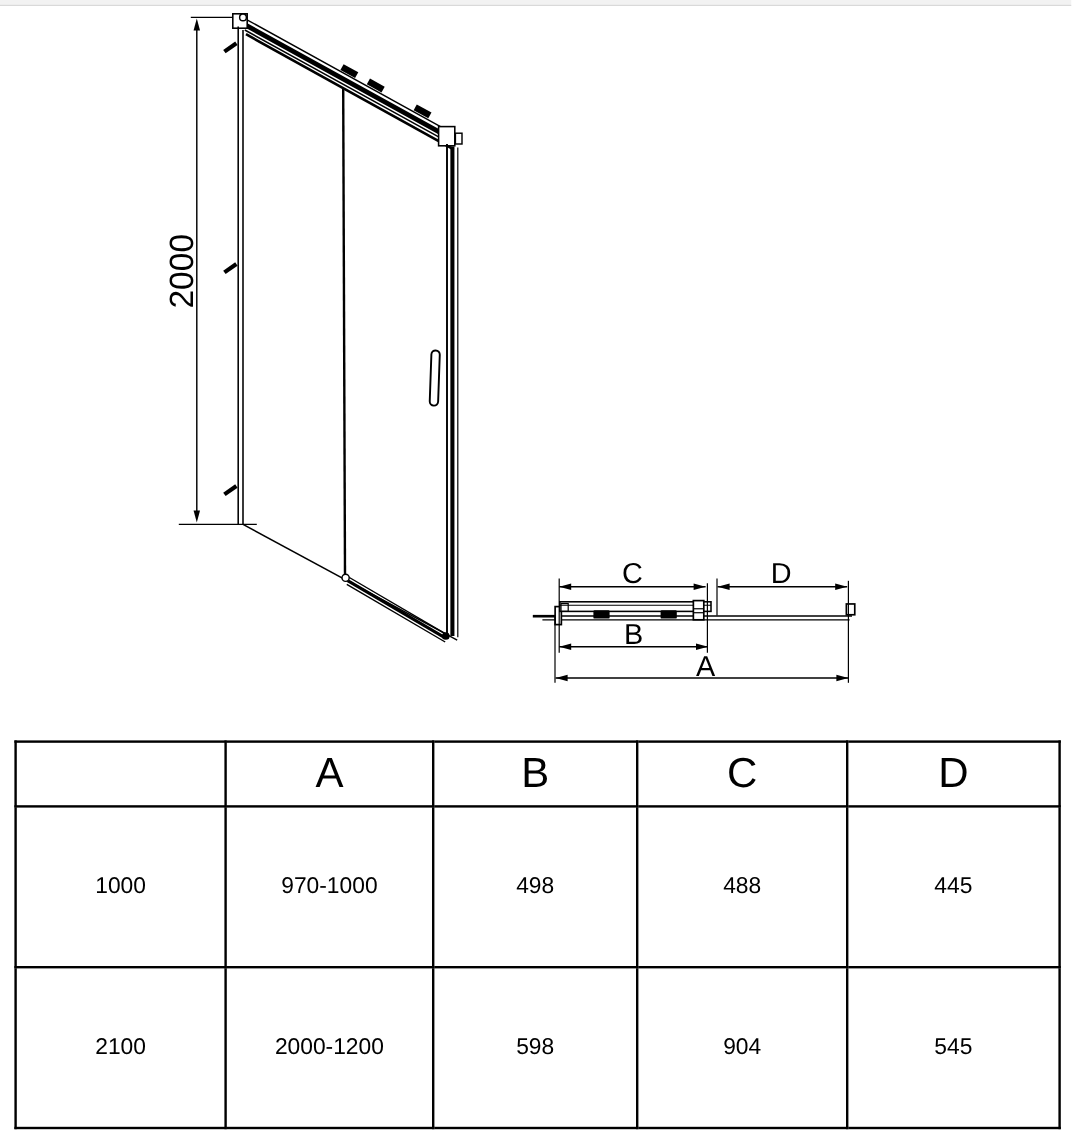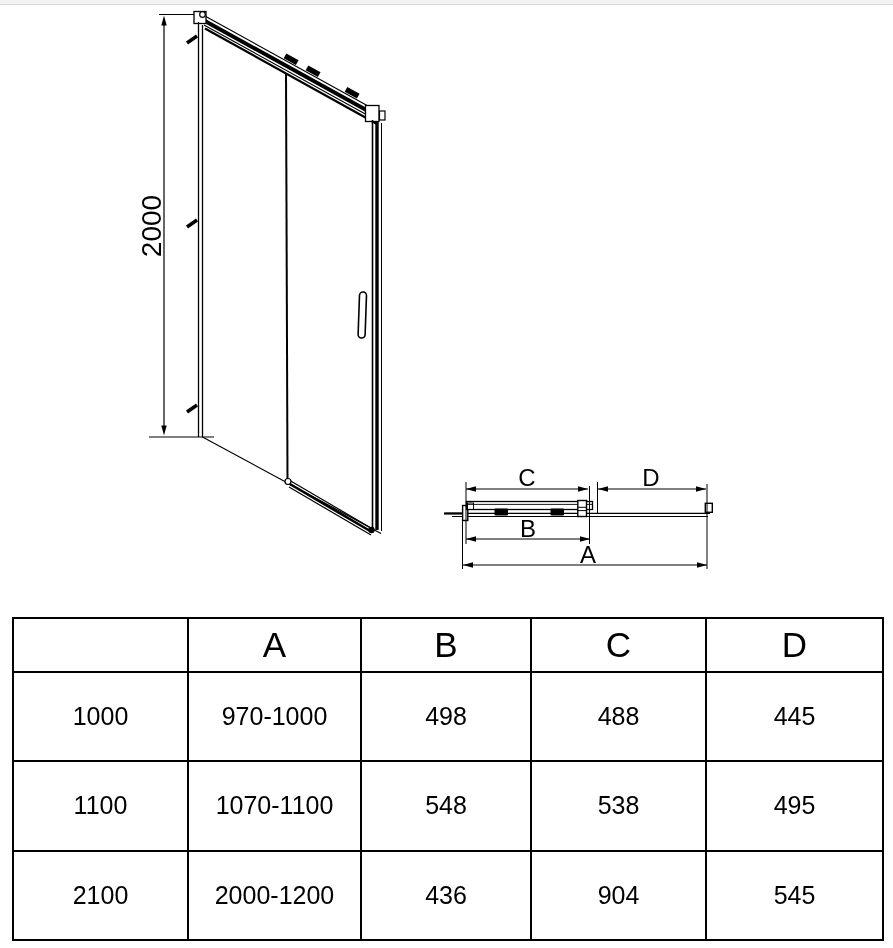--- a/index.html
+++ b/index.html
@@ -14,21 +14,21 @@
   .drawing-svg{position:absolute;left:0;top:0;width:893px;height:948px;}
   .spec-table{
     position:absolute;left:12px;top:617px;width:870px;height:324px;
     border-collapse:collapse;table-layout:fixed;
   }
   .spec-table th,.spec-table td{
     border:2px solid #000;text-align:center;vertical-align:middle;
     padding:0;font-weight:400;color:#000;
   }
   .spec-table th{font-size:35px;height:52px;}
-  .spec-table td{font-size:25px;height:52px;border-radius:11px;}
+  .spec-table td{font-size:19px;height:52px;border-radius:11px;}
   svg text{font-family:"Liberation Sans",sans-serif;fill:#000;}
 </style>
 </head>
 <body>
 
 <div class="canvas">
   <div class="top-strip"></div>
 
   <svg class="drawing-svg" viewBox="0 0 893 948">
 
@@ -162,28 +162,21 @@
     </thead>
     <tbody>
       <tr>
         <td>1000</td>
         <td>970-1000</td>
         <td>498</td>
         <td>488</td>
         <td>445</td>
       </tr>
       <tr>
-        <td>1100</td>
-        <td>1070-1100</td>
-        <td>548</td>
-        <td>538</td>
-        <td>495</td>
-      </tr>
-      <tr>
         <td>2100</td>
         <td>2000-1200</td>
-        <td>436</td>
+        <td>598</td>
         <td>904</td>
         <td>545</td>
       </tr>
     </tbody>
   </table>
 </div>
 
 </body></html>

